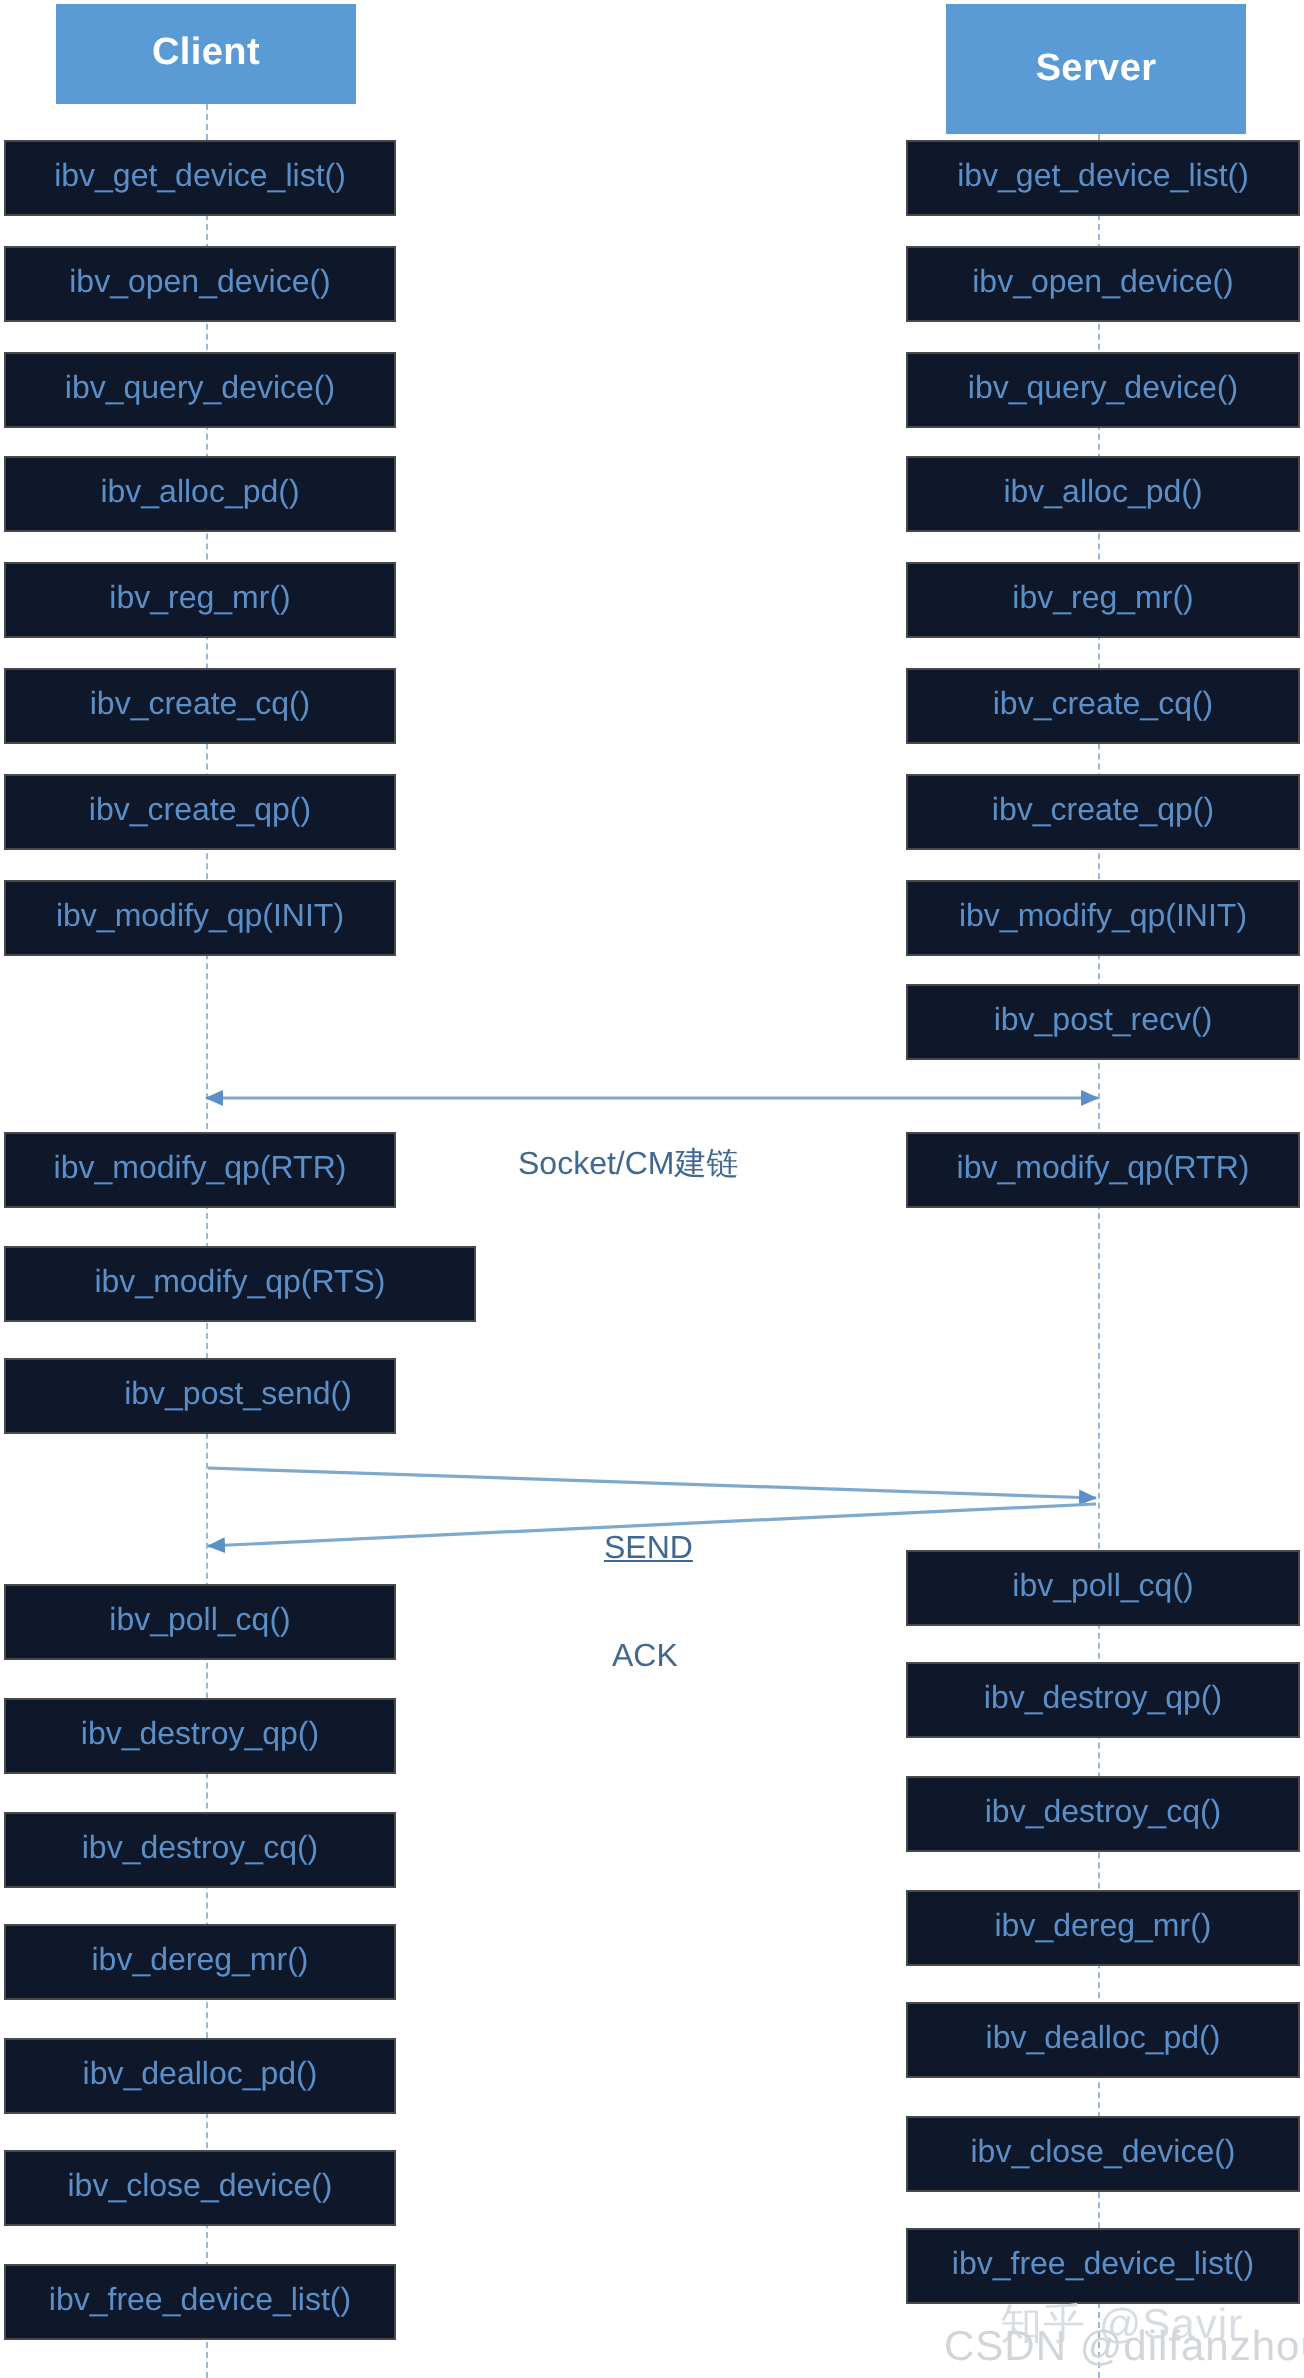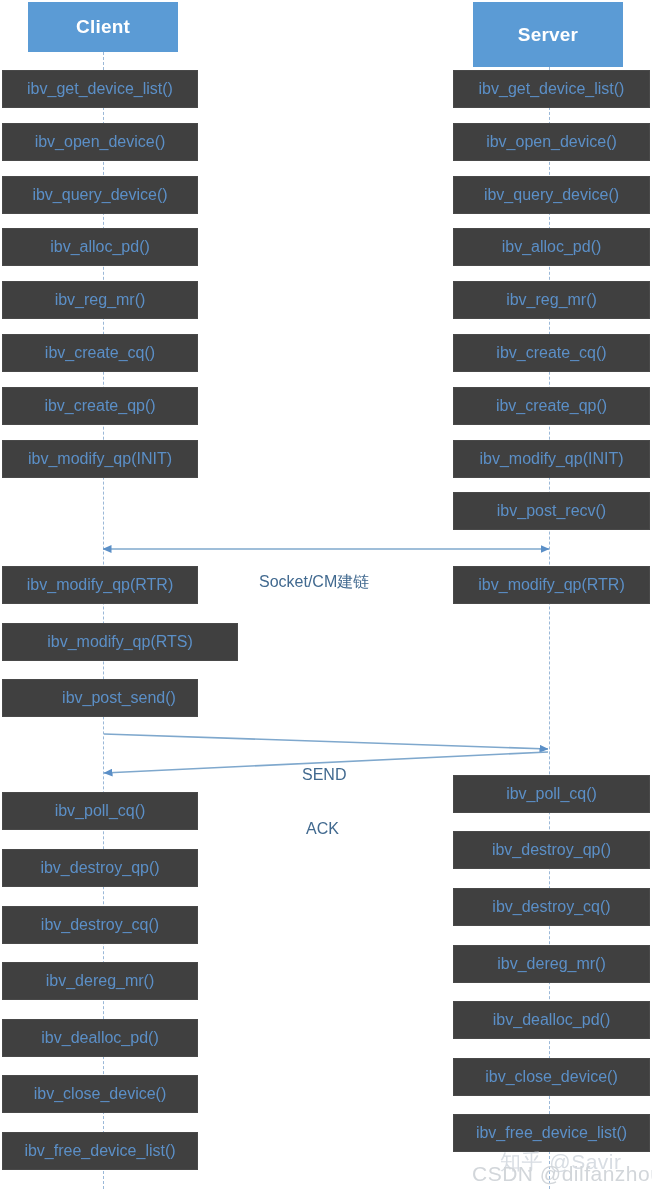--- a/index.html
+++ b/index.html
@@ -37,21 +37,21 @@
     display: flex;
     align-items: center;
     justify-content: center;
     letter-spacing: 0.2px;
     z-index: 3;
   }
   
   .call-box {
     position: absolute;
     box-sizing: border-box;
-    background: #404040;
+    background: #0f172a;
     border: 1.6px solid #494949;
     color: #5b8fc7;
     font-size: 16px;
     display: flex;
     align-items: center;
     justify-content: center;
     white-space: nowrap;
     z-index: 2;
   }
   
@@ -231,20 +231,20 @@
       </defs>
     <g id="messages-group" stroke="#7fa8cd" stroke-width="1.5" fill="none">
         <line x1="103" y1="549" x2="549" y2="549" stroke="#7fa8cd" stroke-width="1.6" marker-end="url(#arrowhead-right)" marker-start="url(#arrowhead-start)"></line>
         <line x1="104" y1="734" x2="548" y2="749" stroke="#7fa8cd" stroke-width="1.6" marker-end="url(#arrowhead-right)"></line>
         <line x1="548" y1="752" x2="104" y2="773" stroke="#7fa8cd" stroke-width="1.6" marker-end="url(#arrowhead-left)"></line>
       </g>
   </svg>
 
   <div id="message-labels-layer">
       <div class="msg-label" style="left: 256px; top: 540px;">Socket/CM建链</div>
-      <div class="msg-label" style="left: 299px; top: 734px;">SEND</div>
+      <div class="msg-label" style="left: 299px; top: 734px; text-decoration: underline;">SEND</div>
       <div class="msg-label" style="left: 303px; top: 788px;">ACK</div>
     </div>
 
   <div class="watermark wm-zhihu" id="wm-zhihu" style="left: 500px; top: 1148px;">知乎 @Savir</div>
   <div class="watermark wm-csdn" id="wm-csdn" style="left: 472px; top: 1162px;">CSDN @dilfanzhou</div>
 
 </div>
 
 </body></html>

